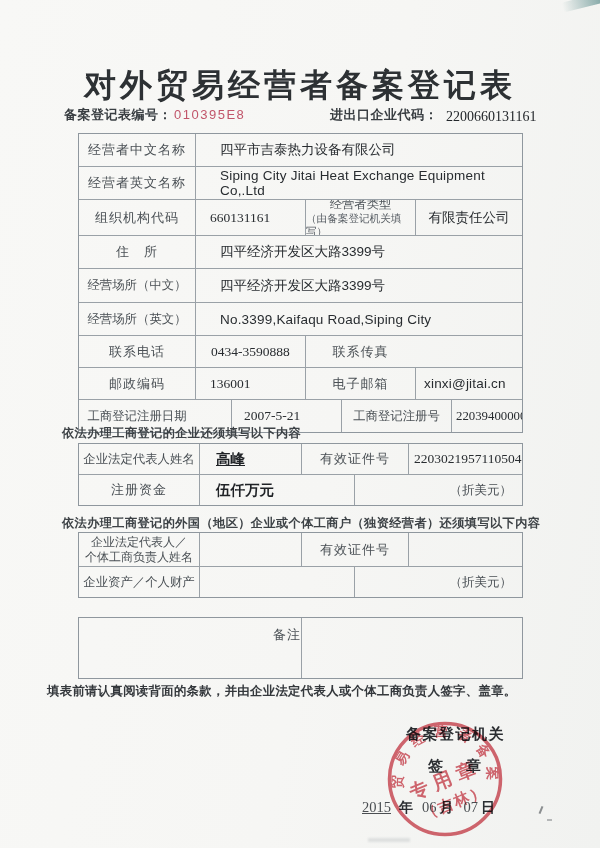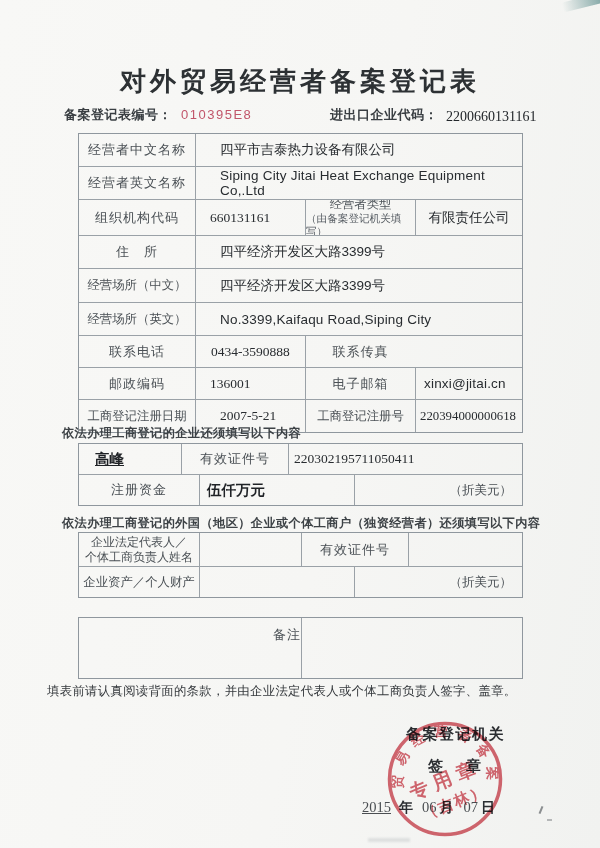--- a/index.html
+++ b/index.html
@@ -6,27 +6,27 @@
   .page{
     position:relative;
     width:600px;height:848px;
     background:linear-gradient(100deg,#f8f8f6 0%,#f6f6f4 55%,#f1f2f0 100%);
     font-family:"Liberation Sans","DejaVu Sans",sans-serif;
     color:#2f3336;
     overflow:hidden;
   }
   .title{
     position:absolute;left:0;right:0;top:64px;margin:0;
-    text-align:center;font-size:26px;font-weight:bold;
+    text-align:center;font-size:32px;font-weight:bold;
     letter-spacing:4px;color:#2d3134;
   }
   .meta-left{position:absolute;left:64px;top:106px;font-size:13px;}
   .meta-right{position:absolute;left:330px;top:106px;font-size:13px;}
   .meta-label{font-weight:bold;color:#393e42;letter-spacing:0.5px;}
-  .form-no{color:#c1556a;letter-spacing:1.5px;margin-left:9px;}
+  .form-no{color:#c1556a;letter-spacing:1.5px;margin-left:2px;}
   .code-val{margin-left:8px;position:relative;top:2px;}
 
   .num{font-family:"Liberation Serif","DejaVu Serif",serif;font-size:14px;color:#22262a;}
   .num-sm{font-size:11.8px;}
   .eng{font-size:12.5px;color:#3e464e;letter-spacing:0.2px;}
 
   .tbl{
     position:absolute;left:78px;width:445px;
     border:1px solid #8f979e;box-sizing:border-box;
   }
@@ -60,21 +60,21 @@
   .sec-title{
     position:absolute;left:62px;font-size:12.2px;font-weight:bold;
     color:#3d4246;letter-spacing:0.4px;
   }
   .t1{top:425px;}
   .t2{top:515px;}
 
   .bold-val{font-weight:bold;color:#1f2226;font-size:14.5px;}
 
   .footer-note{
-    position:absolute;left:47px;top:683px;font-size:12.4px;font-weight:normal;
+    position:absolute;left:47px;top:683px;font-size:12.4px;font-weight:bold;
     color:#34383c;letter-spacing:0.3px;
   }
 
   .authority{position:absolute;left:406px;top:725px;font-size:15px;font-weight:bold;letter-spacing:1.5px;color:#2b2e32;}
   .sign{position:absolute;left:428px;top:757px;font-size:15px;font-weight:bold;letter-spacing:4px;color:#2b2e32;}
   .date-line{position:absolute;left:362px;top:799px;display:flex;align-items:baseline;font-size:14px;font-weight:bold;color:#2b2e32;}
   .date-line .dnum{font-family:"Liberation Serif","DejaVu Serif",serif;font-weight:normal;color:#4a4e52;font-size:14.5px;}
   .dl-y{margin-right:8px;text-decoration:underline;}.dl-u1{margin-right:9px;}.dl-m{margin-right:3px;}.dl-u2{margin-right:10px;}.dl-d{margin-right:3px;}
 
   .stamp{
@@ -146,36 +146,37 @@
       <div class="cell label cC">联系传真</div>
     </div>
     <div class="row h31">
       <div class="cell label cA">邮政编码</div>
       <div class="cell value cB num" style="padding-left:14px;">136001</div>
       <div class="cell label cC">电子邮箱</div>
       <div class="cell value cD eng" style="padding-left:8px;">xinxi@jitai.cn</div>
     </div>
     <div class="row h32">
       <div class="cell label cA sm">工商登记注册日期</div>
-      <div class="cell value cB num" style="">2007-5-21</div>
+      <div class="cell value cB num" style="padding-left:12px;margin-left:36px;">2007-5-21</div>
       <div class="cell label cC sm">工商登记注册号</div>
       <div class="cell value cD num" style="padding-left:4px;font-size:12.8px;">220394000000618</div>
     </div>
   </div>
 
   <div class="sec-title t1">依法办理工商登记的企业还须填写以下内容</div>
   <div class="tbl sec2">
     <div class="row h30">
+      <div class="cell label sA sm">企业法定代表人姓名</div>
       <div class="cell value sB bold-val" style="padding-left:16px;text-decoration:underline;">高峰</div>
       <div class="cell label sC">有效证件号</div>
       <div class="cell value cD num num-sm" style="padding-left:5px;">220302195711050411</div>
     </div>
     <div class="row h30">
       <div class="cell label sA">注册资金</div>
-      <div class="cell value sM bold-val" style="padding-left:7px;">伍仟万元</div>
+      <div class="cell value sM bold-val" style="padding-left:16px;">伍仟万元</div>
       <div class="cell right cD">（折美元）</div>
     </div>
   </div>
 
   <div class="sec-title t2">依法办理工商登记的外国（地区）企业或个体工商户（独资经营者）还须填写以下内容</div>
   <div class="tbl sec3">
     <div class="row h33">
       <div class="cell sA two-line">
         <div class="l1" style="font-size:12px;color:#4a5055;">企业法定代表人／</div>
         <div class="l1" style="font-size:12px;color:#4a5055;">个体工商负责人姓名</div>

